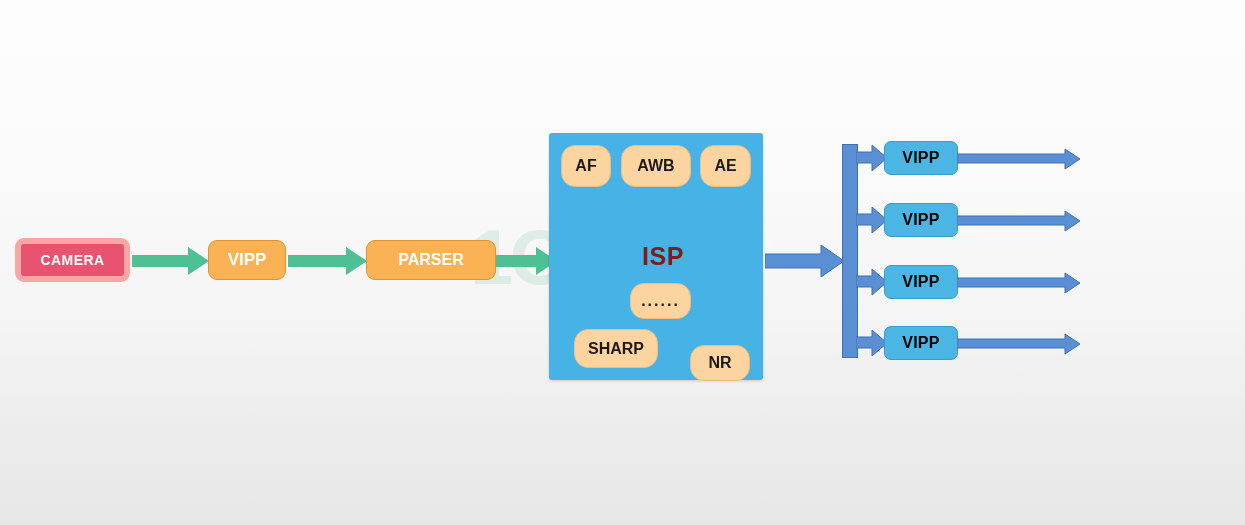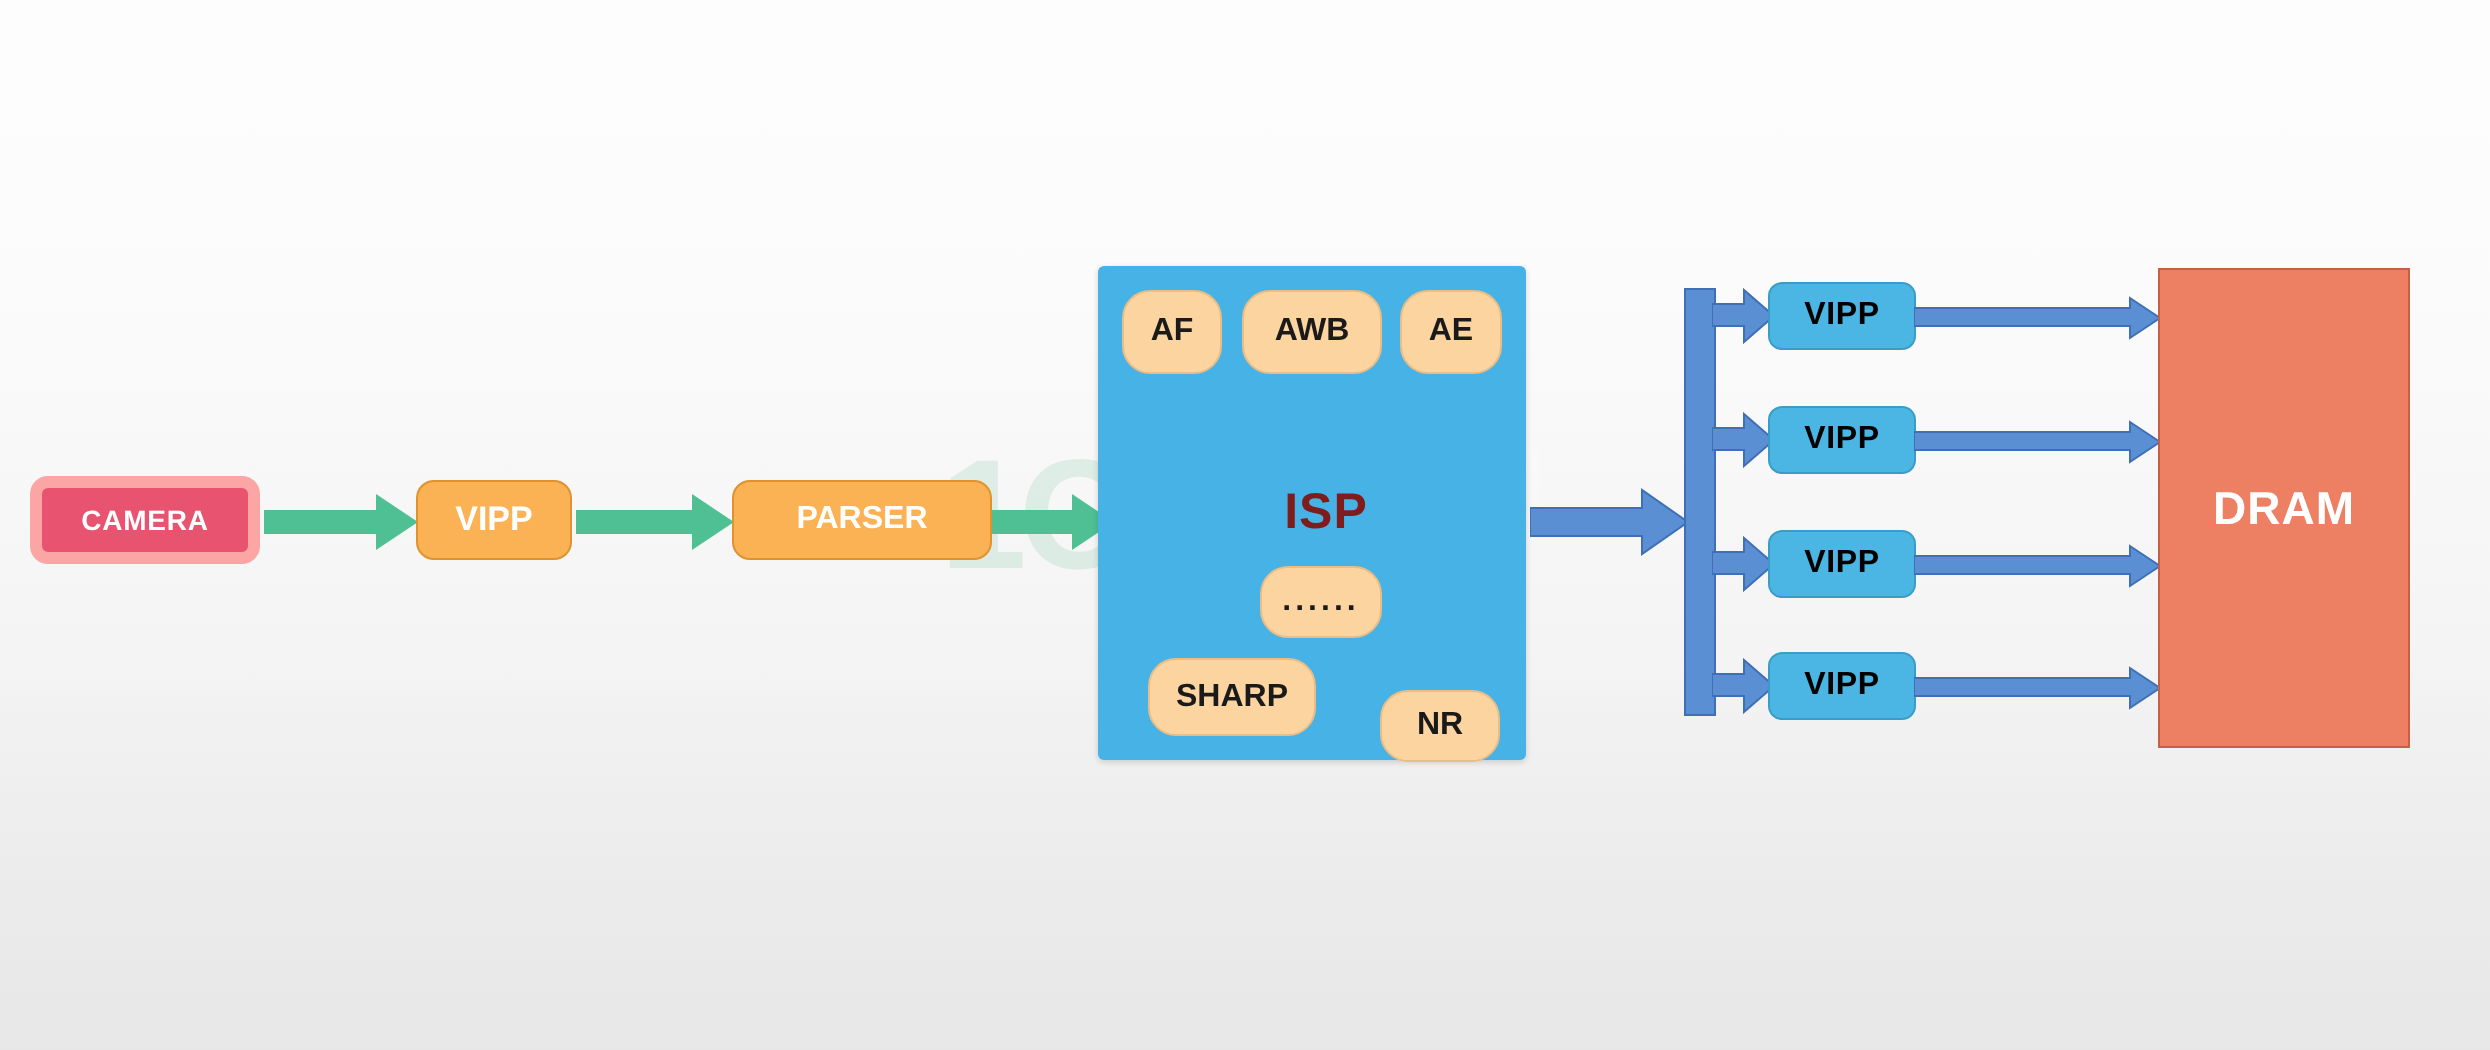--- a/index.html
+++ b/index.html
@@ -263,15 +263,14 @@
   <svg class="arrow" style="left:957px; top:210px;" width="124" height="22" viewBox="0 0 124 22">
     <path d="M0,6 L108,6 L108,1 L123,11 L108,21 L108,15 L0,15 Z" fill="#5b8fd4" stroke="#3f70b5" stroke-width="1"></path>
   </svg>
   <svg class="arrow" style="left:957px; top:272px;" width="124" height="22" viewBox="0 0 124 22">
     <path d="M0,6 L108,6 L108,1 L123,11 L108,21 L108,15 L0,15 Z" fill="#5b8fd4" stroke="#3f70b5" stroke-width="1"></path>
   </svg>
   <svg class="arrow" style="left:957px; top:333px;" width="124" height="22" viewBox="0 0 124 22">
     <path d="M0,6 L108,6 L108,1 L123,11 L108,21 L108,15 L0,15 Z" fill="#5b8fd4" stroke="#3f70b5" stroke-width="1"></path>
   </svg>
 
-  <div class="node-dram">DRAM</div>
 
 </div>
 
 </body></html>

